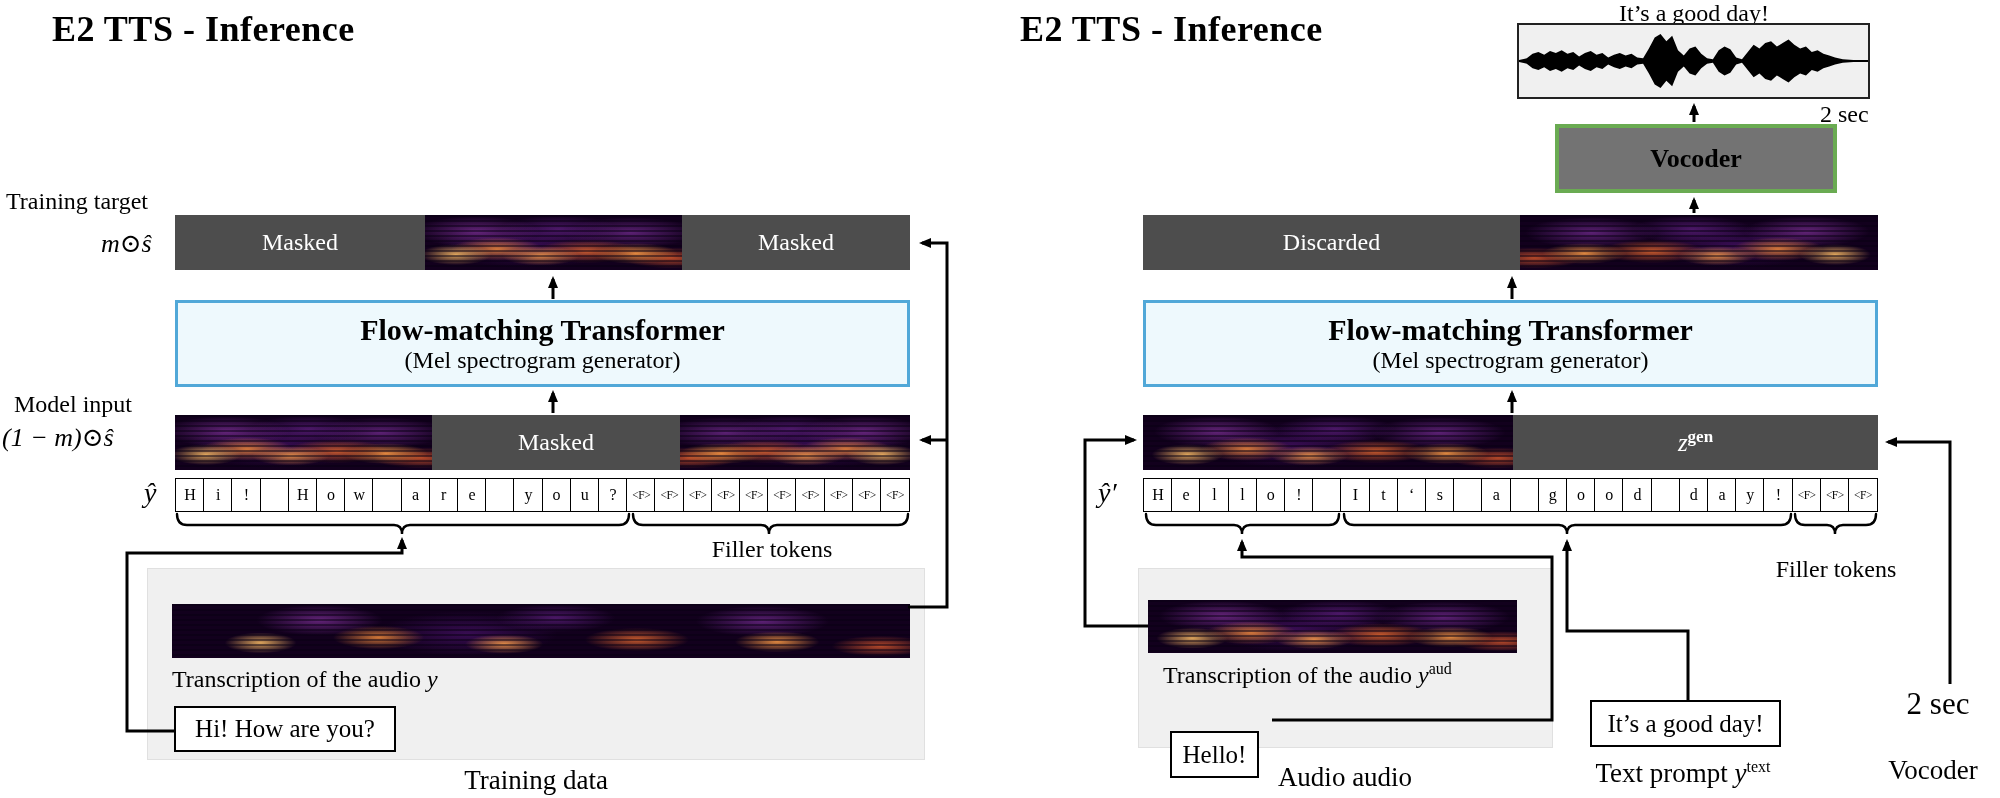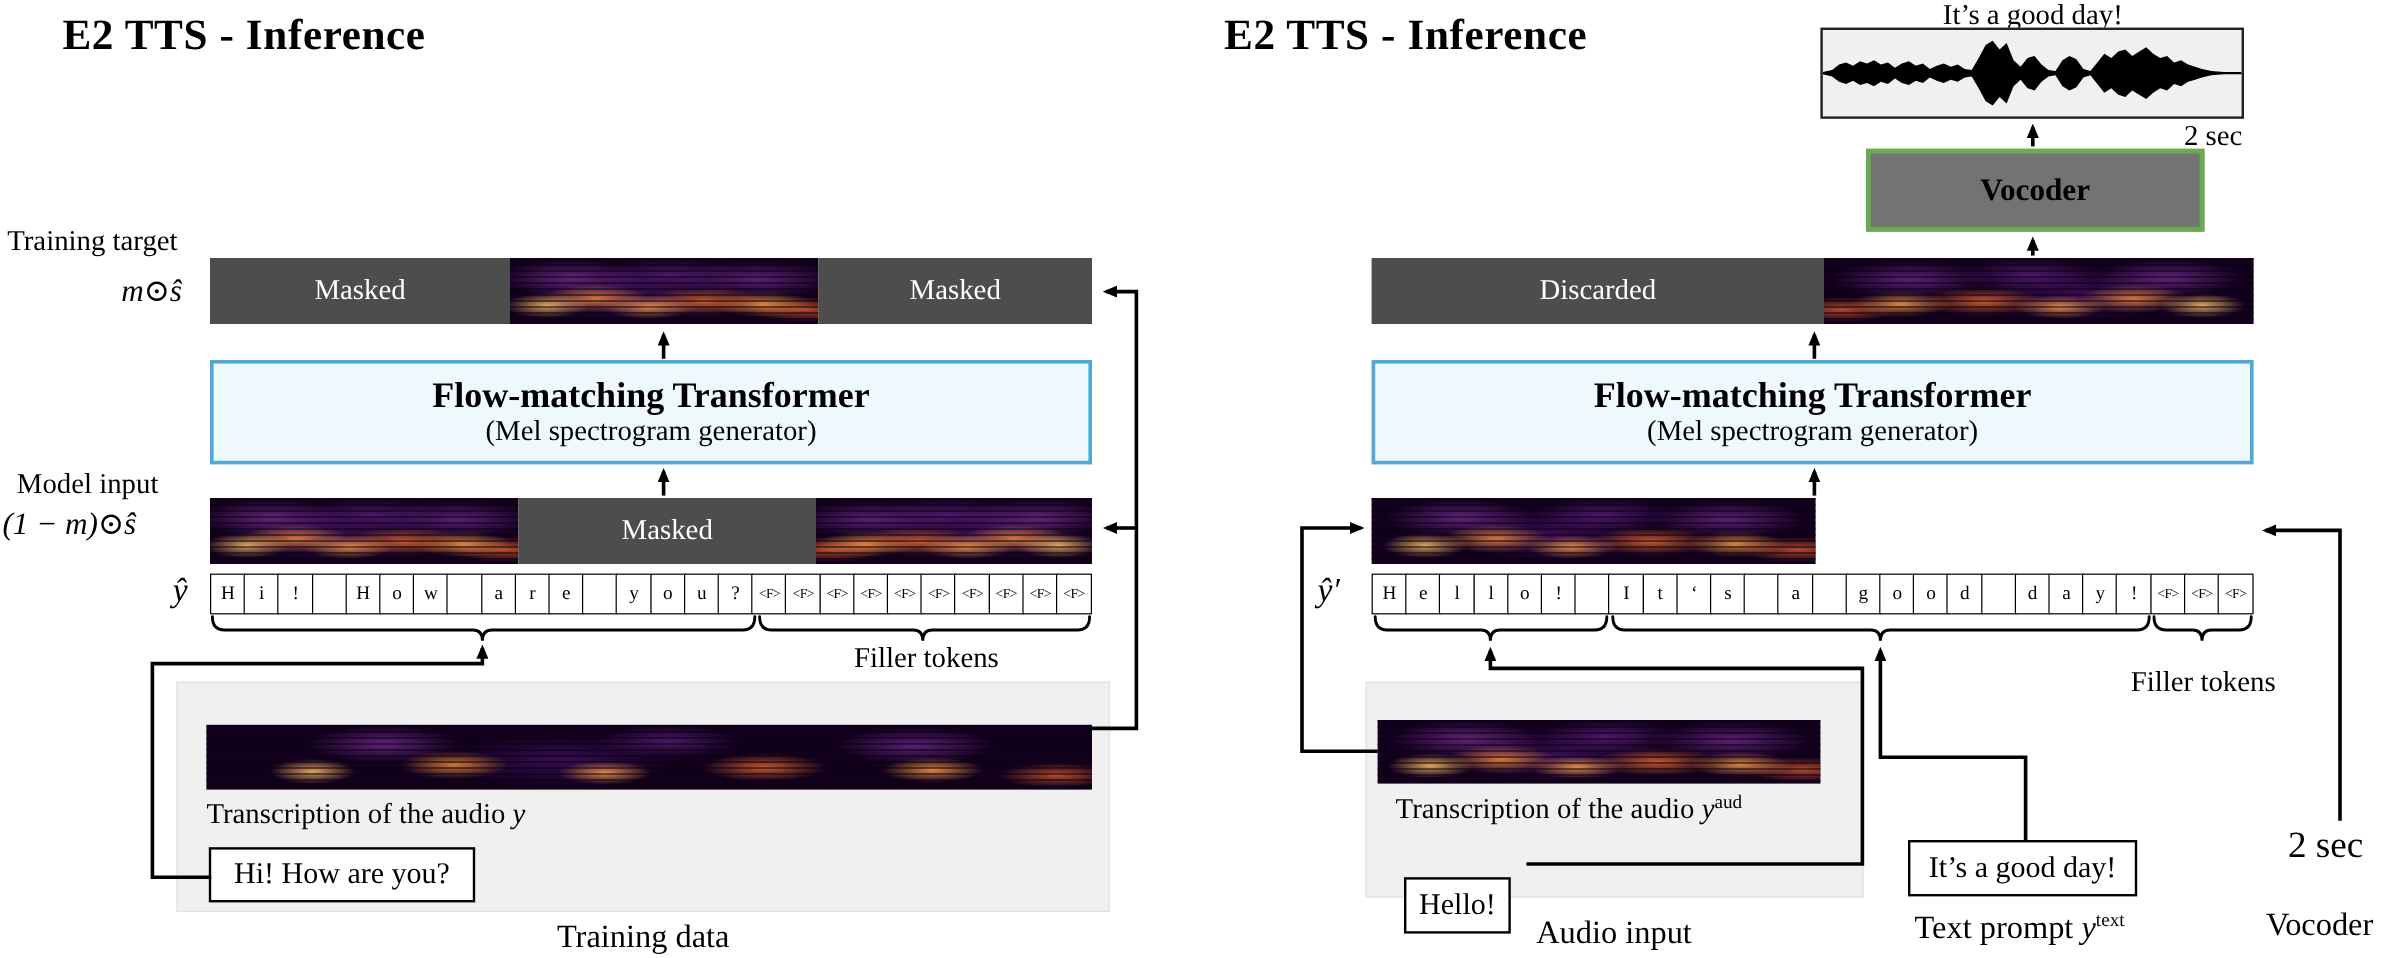--- a/index.html
+++ b/index.html
@@ -149,20 +149,23 @@
     <div class="seg spec flip" style="width:358px;"></div>
   </div>
 
   <div class="abs box-blue" style="left:1143px;top:300px;width:735px;height:87px;">
     <div class="t1">Flow-matching Transformer</div>
     <div class="t2">(Mel spectrogram generator)</div>
   </div>
 
   <div class="abs bar" style="left:1143px;top:415px;width:735px;">
     <div class="seg spec" style="width:370px;"></div>
+    <div class="seg seg-dark" style="width:365px;">
+        <span class="zgen math"><span>z</span><sup>gen</sup></span>
+      </div>
   </div>
 
   <div class="abs tokvar" style="left:1098px;top:477px;">ŷ′</div>
   <div class="abs tokrow" style="left:1143px;top:478px;width:735px;">
       <span class="tok">H</span>
       <span class="tok">e</span>
       <span class="tok">l</span>
       <span class="tok">l</span>
       <span class="tok">o</span>
       <span class="tok">!</span>
@@ -188,21 +191,21 @@
       <span class="tok tokf">&lt;F&gt;</span>
     </div>
   <div class="abs lbl center" style="left:1836px;top:556px;">Filler tokens</div>
 
   <div class="abs graybox" style="left:1138px;top:568px;width:415px;height:180px;"></div>
   <div class="abs spec" style="left:1148px;top:600px;width:369px;height:53px;"></div>
   <div class="abs lbl" style="left:1163px;top:660px;"><span>Transcription of the audio </span><span class="math">y</span><sup class="sm">aud</sup></div>
   <div class="abs whitebox" style="left:1170px;top:731px;width:89px;height:47px;">
       <span>Hello!</span>
     </div>
-  <div class="abs cap center" style="left:1345px;top:762px;">Audio input</div>
+  <div class="abs cap center" style="left:1345px;top:762px;">Audio audio</div>
 
   <div class="abs whitebox" style="left:1590px;top:700px;width:191px;height:47px;border-width:2px;">
       <span>It’s a good day!</span>
     </div>
   <div class="abs cap center" style="left:1683px;top:758px;"><span>Text prompt </span><span class="math">y</span><sup class="sm">text</sup></div>
 
   <div class="abs center" style="left:1938px;top:686px;font-size:31px;">2 sec</div>
   <div class="abs cap center" style="left:1933px;top:755px;">Vocoder</div>
 
   <svg class="overlay" width="2000" height="798" viewBox="0 0 2000 798">

